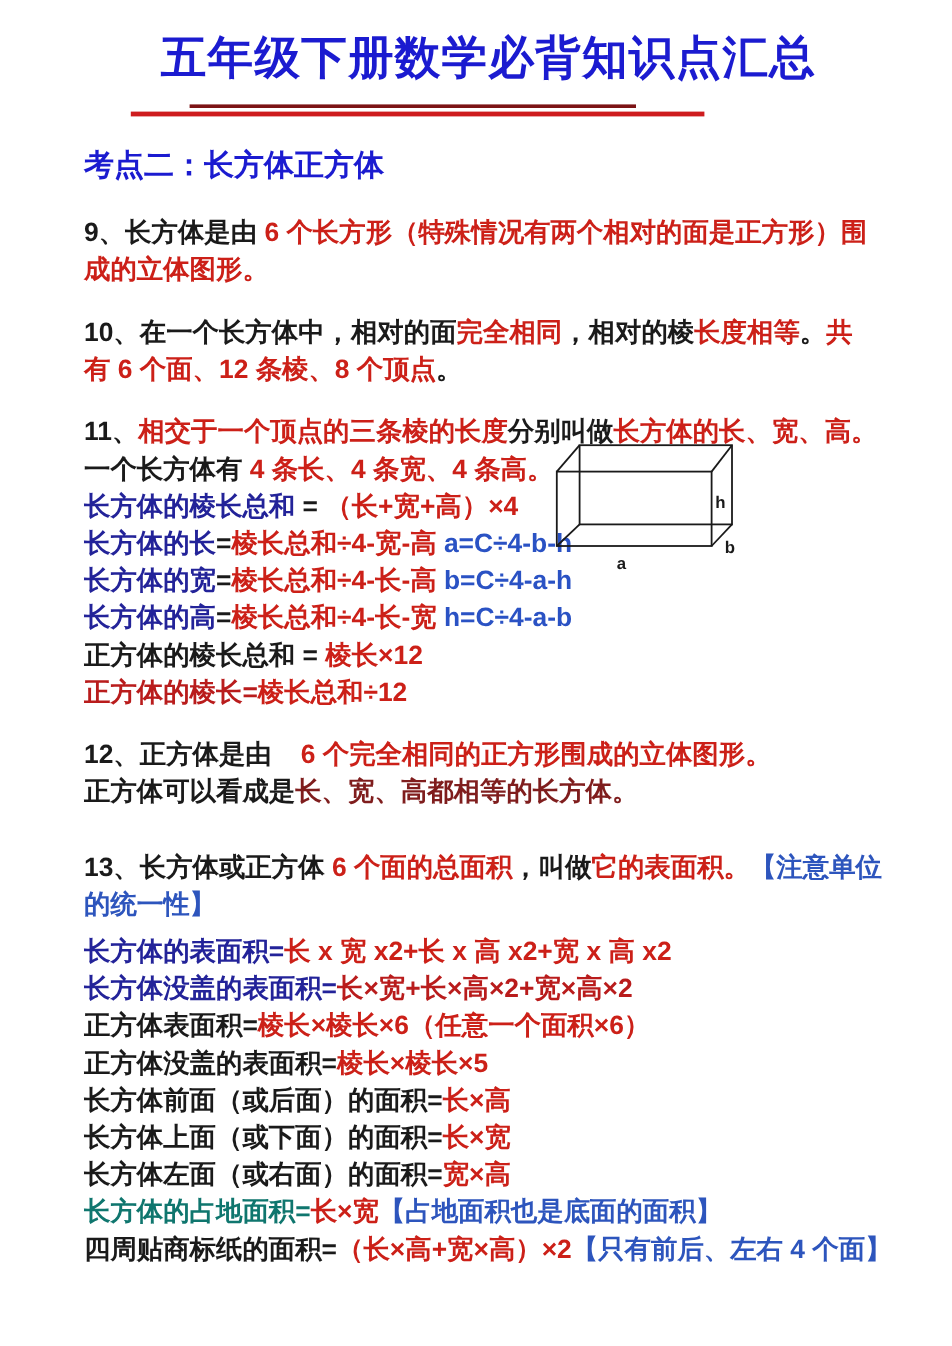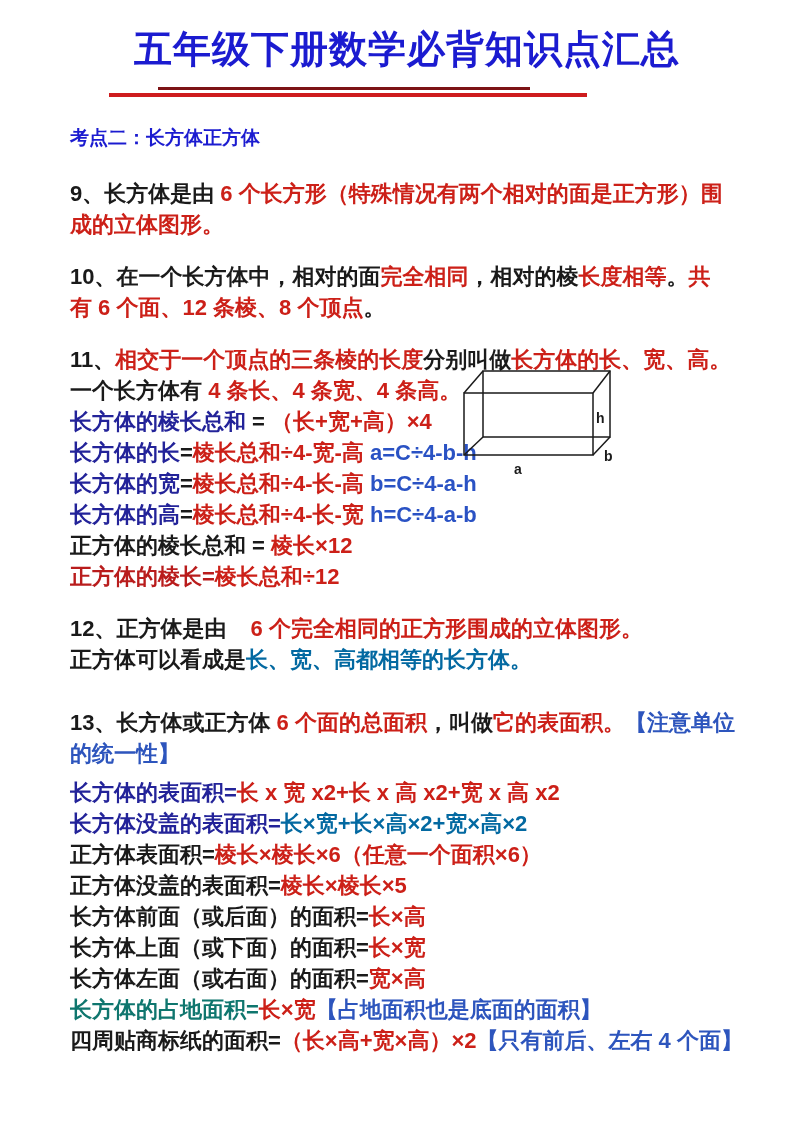--- a/index.html
+++ b/index.html
@@ -28,21 +28,21 @@
   .rule-bright {
     height: 4px;
     width: 478px;
     margin: 3px 0 0 109px;
   }
   .body-text {
     padding: 0 30px 0 70px;
   }
   .section-heading {
     margin-top: 26px;
-    font-size: 19px;
+    font-size: 25px;
     line-height: 30px;
   }
   .content-body { margin-top: 25px; }
   .para { margin: 0 0 21px 0; }
   .para.tight { margin-bottom: 8px; margin-top: 32px; }
   .line {
     font-size: 22px;
     line-height: 31px;
     white-space: nowrap;
   }
@@ -85,29 +85,29 @@
           <div class="line"><span style="color: rgb(26, 26, 26);">一个长方体有 </span><span style="color: rgb(204, 32, 24);">4 条长、4 条宽、4 条高。</span></div>
           <div class="line"><span style="color: rgb(35, 35, 153);">长方体的棱长总和</span><span style="color: rgb(26, 26, 26);"> = </span><span style="color: rgb(204, 32, 24);">（长+宽+高）×4</span></div>
           <div class="line"><span style="color: rgb(35, 35, 153);">长方体的长</span><span style="color: rgb(26, 26, 26);">=</span><span style="color: rgb(204, 32, 24);">棱长总和÷4-宽-高</span><span style="color: rgb(42, 82, 196);"> a=C÷4-b-h</span></div>
           <div class="line"><span style="color: rgb(35, 35, 153);">长方体的宽</span><span style="color: rgb(26, 26, 26);">=</span><span style="color: rgb(204, 32, 24);">棱长总和÷4-长-高</span><span style="color: rgb(42, 82, 196);"> b=C÷4-a-h</span></div>
           <div class="line"><span style="color: rgb(35, 35, 153);">长方体的高</span><span style="color: rgb(26, 26, 26);">=</span><span style="color: rgb(204, 32, 24);">棱长总和÷4-长-宽</span><span style="color: rgb(42, 82, 196);"> h=C÷4-a-b</span></div>
           <div class="line"><span style="color: rgb(26, 26, 26);">正方体的棱长总和 = </span><span style="color: rgb(204, 32, 24);">棱长×12</span></div>
           <div class="line"><span style="color: #b91c1c;">正方体的棱长=</span><span style="color: rgb(204, 32, 24);">棱长总和÷12</span></div>
         </div>
         <div class="para">
           <div class="line"><span style="color: rgb(26, 26, 26);">12、正方体是由 </span><span style="color: rgb(204, 32, 24); margin-left: 18px;">6 个完全相同的正方形围成的立体图形。</span></div>
-          <div class="line"><span style="color: rgb(26, 26, 26);">正方体可以看成是</span><span style="color: #0369a1;">长、宽、高都相等的长方体。</span></div>
+          <div class="line"><span style="color: rgb(26, 26, 26);">正方体可以看成是</span><span style="color: #7f1d1d;">长、宽、高都相等的长方体。</span></div>
         </div>
         <div class="para tight">
           <div class="line"><span style="color: rgb(26, 26, 26);">13、长方体或正方体 </span><span style="color: rgb(204, 32, 24);">6 个面的总面积</span><span style="color: rgb(26, 26, 26);">，叫做</span><span style="color: rgb(204, 32, 24);">它的表面积。</span><span style="color: rgb(45, 85, 189);">【注意单位</span></div>
           <div class="line"><span style="color: rgb(45, 85, 189);">的统一性】</span></div>
         </div>
         <div class="para">
           <div class="line"><span style="color: rgb(35, 35, 153);">长方体的表面积=</span><span style="color: rgb(204, 32, 24);">长 x 宽 x2+长 x 高 x2+宽 x 高 x2</span></div>
-          <div class="line"><span style="color: rgb(35, 35, 153);">长方体没盖的表面积=</span><span style="color: #0369a1;">长×宽+长×高×2+宽×高×2</span></div>
+          <div class="line"><span style="color: rgb(35, 35, 153);">长方体没盖的表面积=</span><span style="color: #b91c1c;">长×宽+长×高×2+宽×高×2</span></div>
           <div class="line"><span style="color: rgb(26, 26, 26);">正方体表面积=</span><span style="color: rgb(204, 32, 24);">棱长×棱长×6（任意一个面积×6）</span></div>
           <div class="line"><span style="color: rgb(26, 26, 26);">正方体没盖的表面积=</span><span style="color: rgb(204, 32, 24);">棱长×棱长×5</span></div>
           <div class="line"><span style="color: rgb(26, 26, 26);">长方体前面（或后面）的面积=</span><span style="color: rgb(204, 32, 24);">长×高</span></div>
           <div class="line"><span style="color: rgb(26, 26, 26);">长方体上面（或下面）的面积=</span><span style="color: rgb(204, 32, 24);">长×宽</span></div>
           <div class="line"><span style="color: rgb(26, 26, 26);">长方体左面（或右面）的面积=</span><span style="color: rgb(204, 32, 24);">宽×高</span></div>
           <div class="line"><span style="color: #0f766e;">长方体的占地面积=</span><span style="color: rgb(204, 32, 24);">长×宽</span><span style="color: rgb(45, 85, 189);">【占地面积也是底面的面积】</span></div>
           <div class="line"><span style="color: rgb(26, 26, 26);">四周贴商标纸的面积=</span><span style="color: rgb(204, 32, 24);">（长×高+宽×高）×2</span><span style="color: rgb(45, 85, 189);">【只有前后、左右 4 个面】</span></div>
         </div>
       </div>
   </div>

